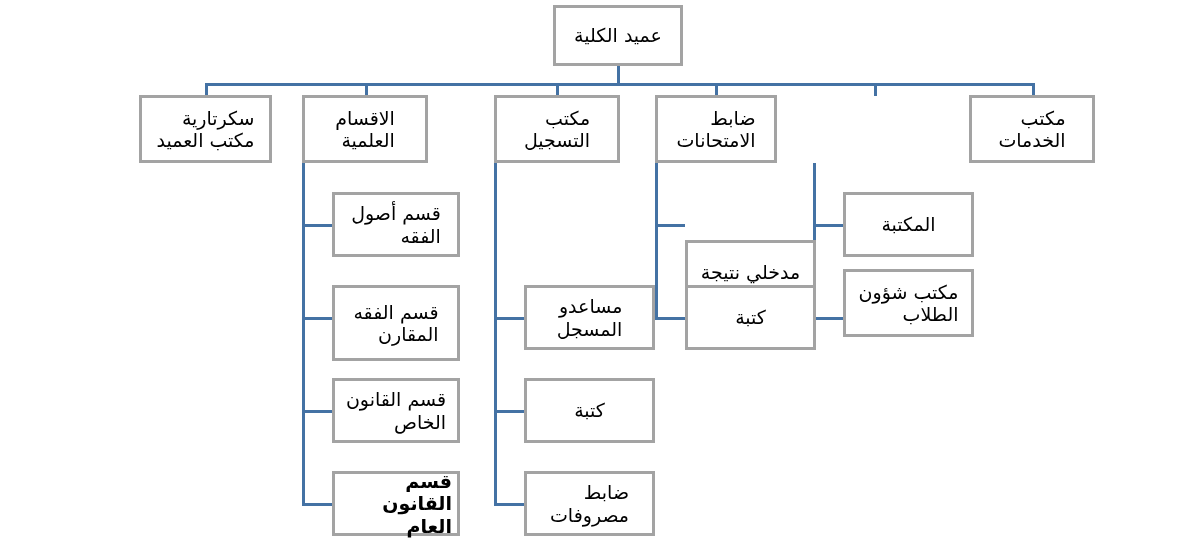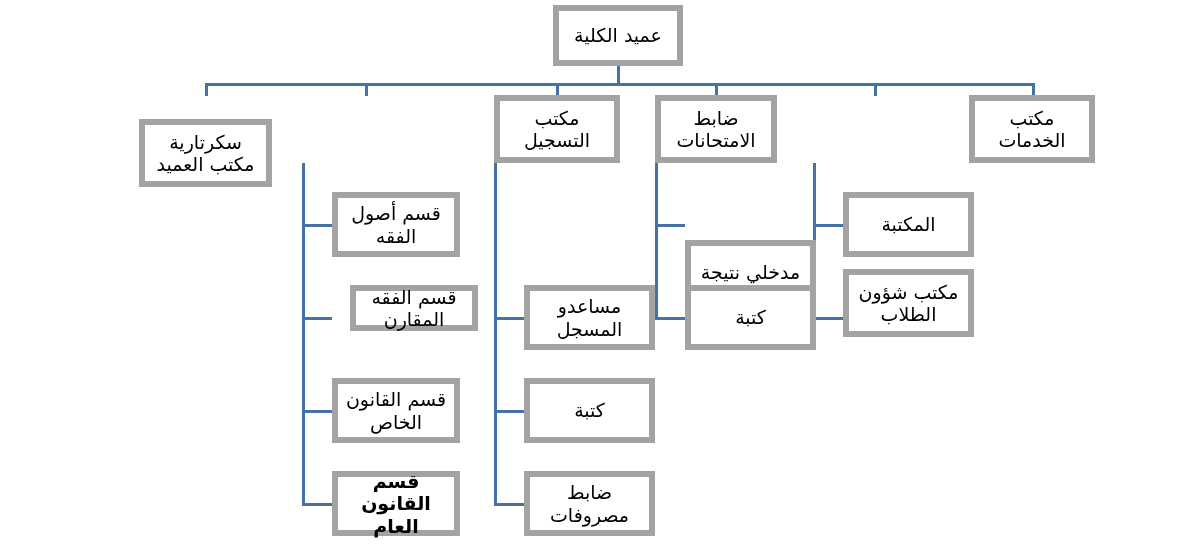--- a/index.html
+++ b/index.html
@@ -12,26 +12,25 @@
     position: relative;
     width: 1199px;
     height: 556px;
     background: #ffffff;
     font-family: "DejaVu Sans", "Liberation Sans", sans-serif;
     overflow: hidden;
   }
   .node {
     position: absolute;
     box-sizing: border-box;
-    border: 6px solid #a3a3a3;
+    border: 3px solid #a3a3a3;
     background: #ffffff;
     display: flex;
     align-items: center;
     justify-content: center;
-    text-align: center;
     direction: rtl;
     color: #000000;
     font-size: 19px;
     line-height: 1.18;
     padding: 2px 5px;
     white-space: pre-line;
   }
   .node.bold {
     font-weight: bold;
   }
@@ -73,37 +72,39 @@
   <div class="conn conn-v" style="left:655px; top:163px; height:155px;"></div>
   <div class="conn conn-h" style="left:655px; top:224px; width:30px;"></div>
   <div class="conn conn-h" style="left:655px; top:317px; width:30px;"></div>
 
   <div class="conn conn-v" style="left:813px; top:163px; height:155px;"></div>
   <div class="conn conn-h" style="left:813px; top:224px; width:30px;"></div>
   <div class="conn conn-h" style="left:813px; top:317px; width:30px;"></div>
 
   <div class="node" style="left:553px; top:5px; width:130px; height:61px;">عميد الكلية</div>
 
-  <div class="node" style="left:139px; top:95px; width:133px; height:68px;margin-top:24px;">سكرتارية
+  <div class="node" style="left:139px; top:95px; width:133px; height:68px;">سكرتارية
 مكتب العميد</div>
 
+  <div class="node" style="left:302px; top:95px; width:126px; height:68px;">الاقسام
+العلمية</div>
 
   <div class="node" style="left:494px; top:95px; width:126px; height:68px;">مكتب
 التسجيل</div>
 
   <div class="node" style="left:655px; top:95px; width:122px; height:68px;">ضابط
 الامتحانات</div>
 
 
   <div class="node" style="left:969px; top:95px; width:126px; height:68px;">مكتب
 الخدمات</div>
 
   <div class="node" style="left:332px; top:192px; width:128px; height:65px;">قسم أصول
 الفقه</div>
-  <div class="node" style="left:350px; top:285px; width:128px; height:46px;">قسم الفقه
+  <div class="node" style="left:332px; top:285px; width:128px; height:76px;">قسم الفقه
 المقارن</div>
   <div class="node" style="left:332px; top:378px; width:128px; height:65px;">قسم القانون
 الخاص</div>
   <div class="node bold" style="left:332px; top:471px; width:128px; height:65px;">قسم القانون
 العام</div>
 
   <div class="node" style="left:524px; top:285px; width:131px; height:65px;">مساعدو
 المسجل</div>
   <div class="node" style="left:524px; top:378px; width:131px; height:65px;">كتبة</div>
   <div class="node" style="left:524px; top:471px; width:131px; height:65px;">ضابط

